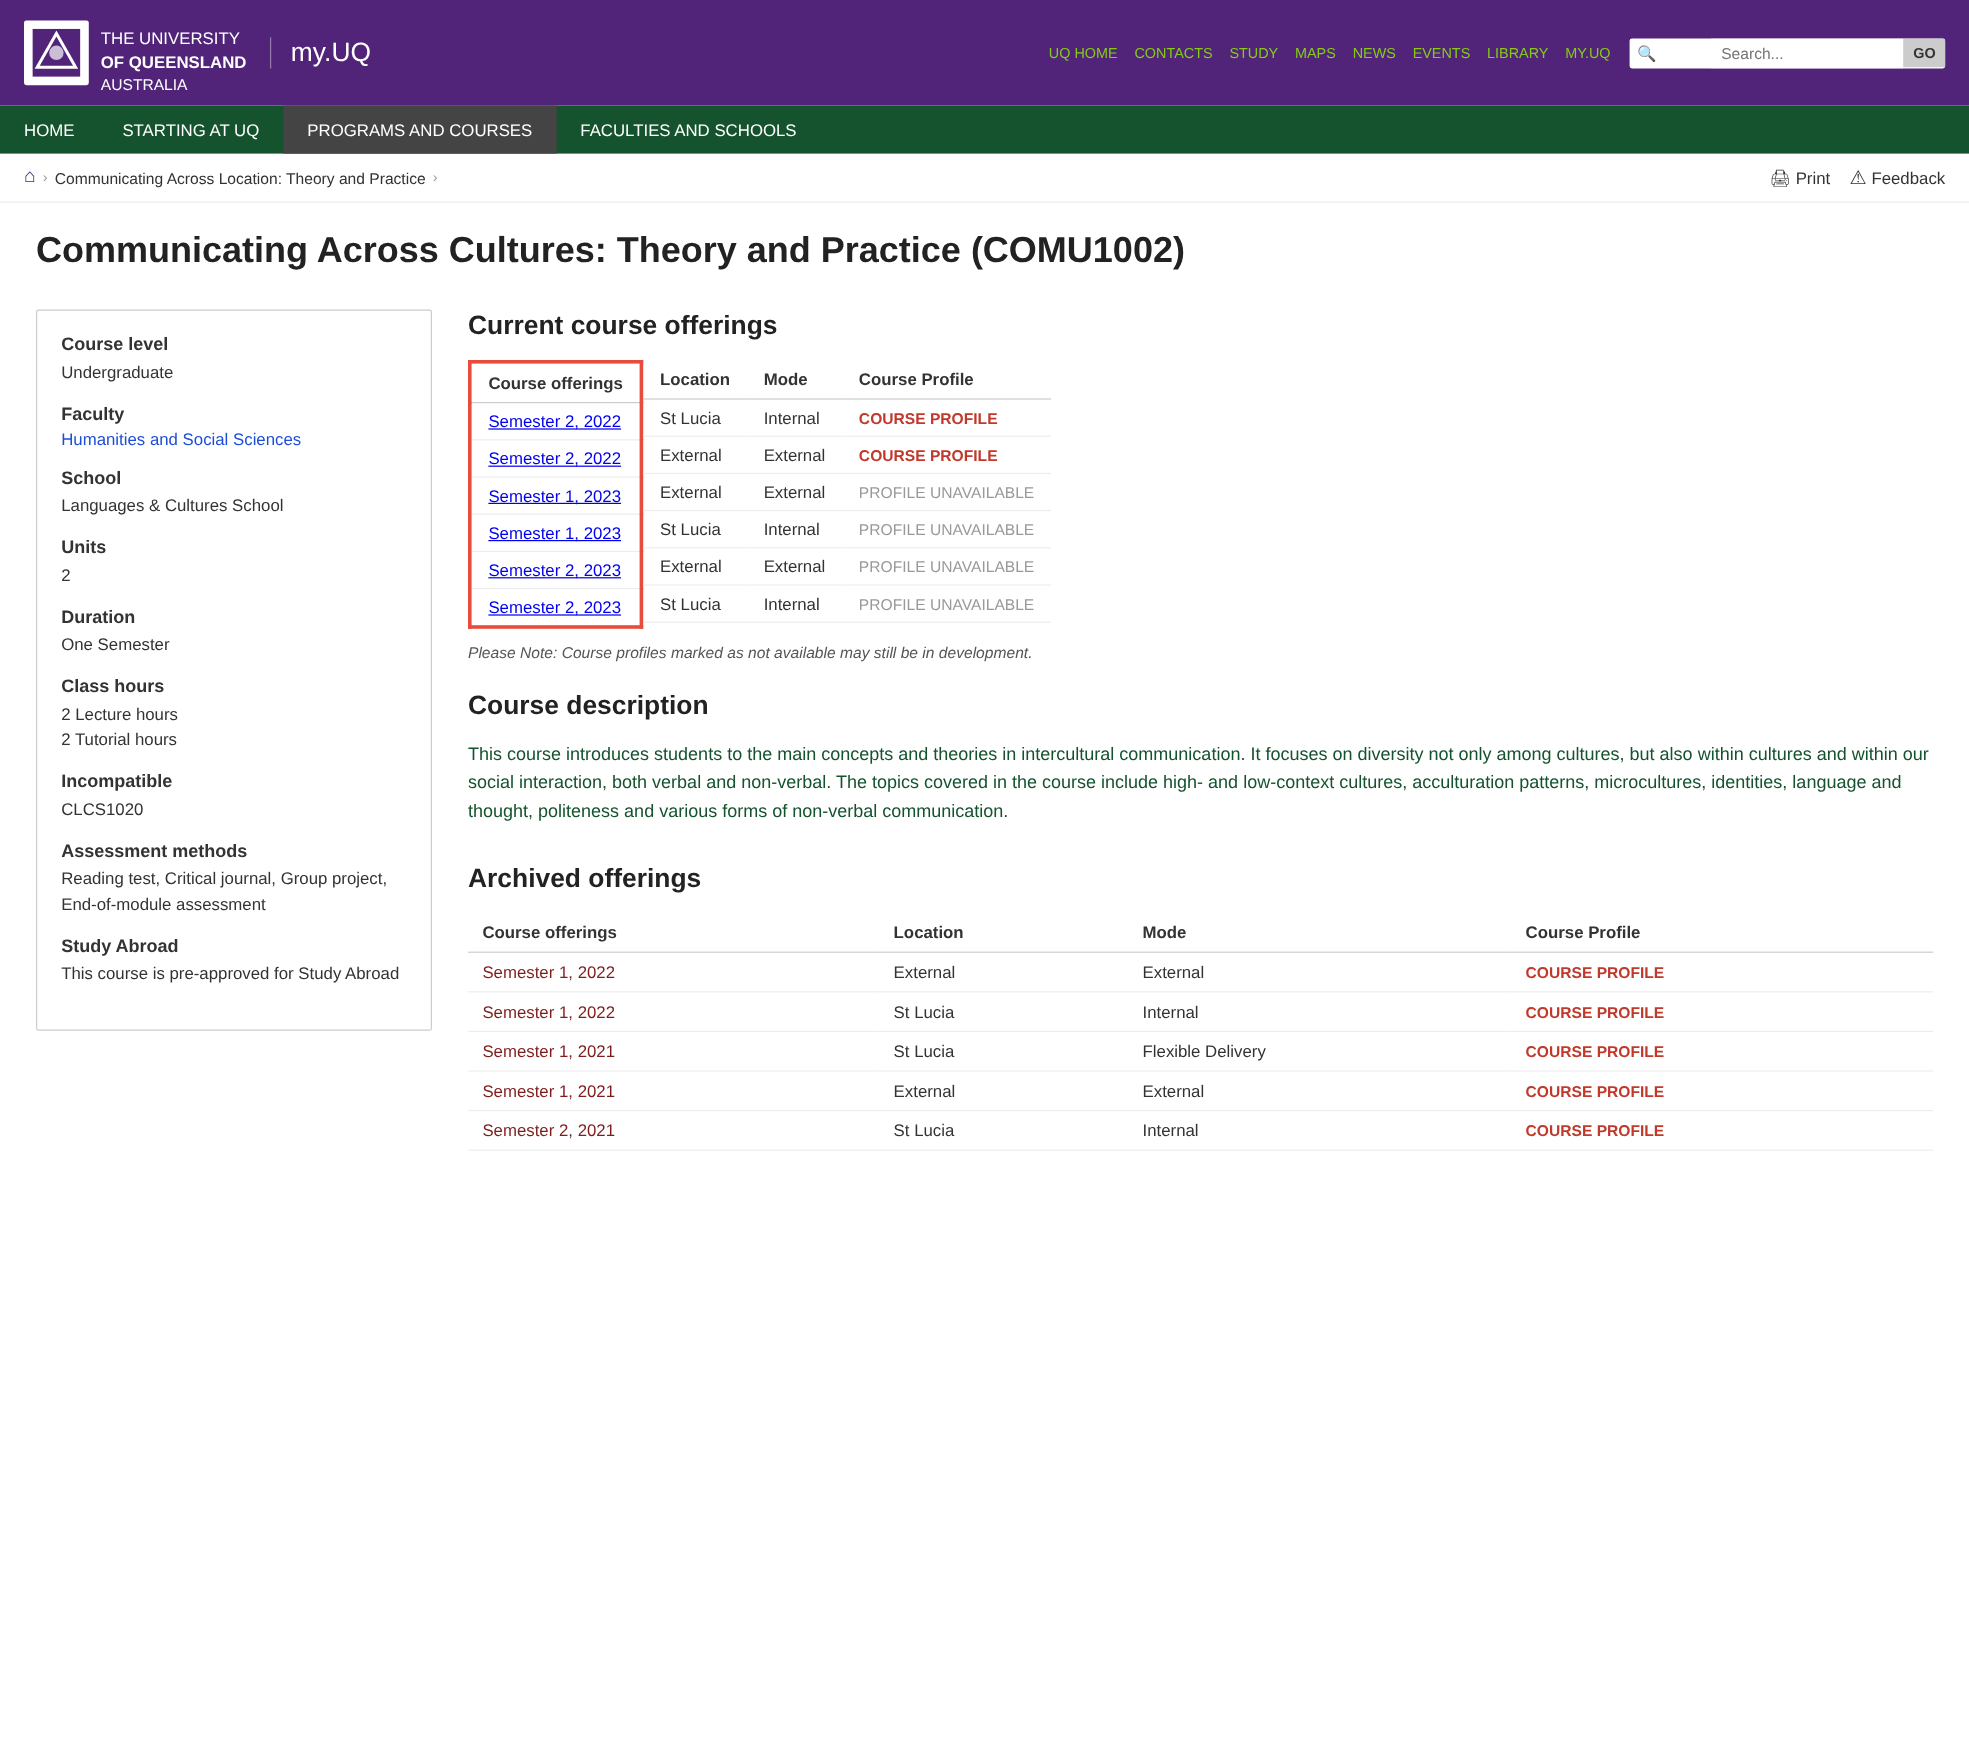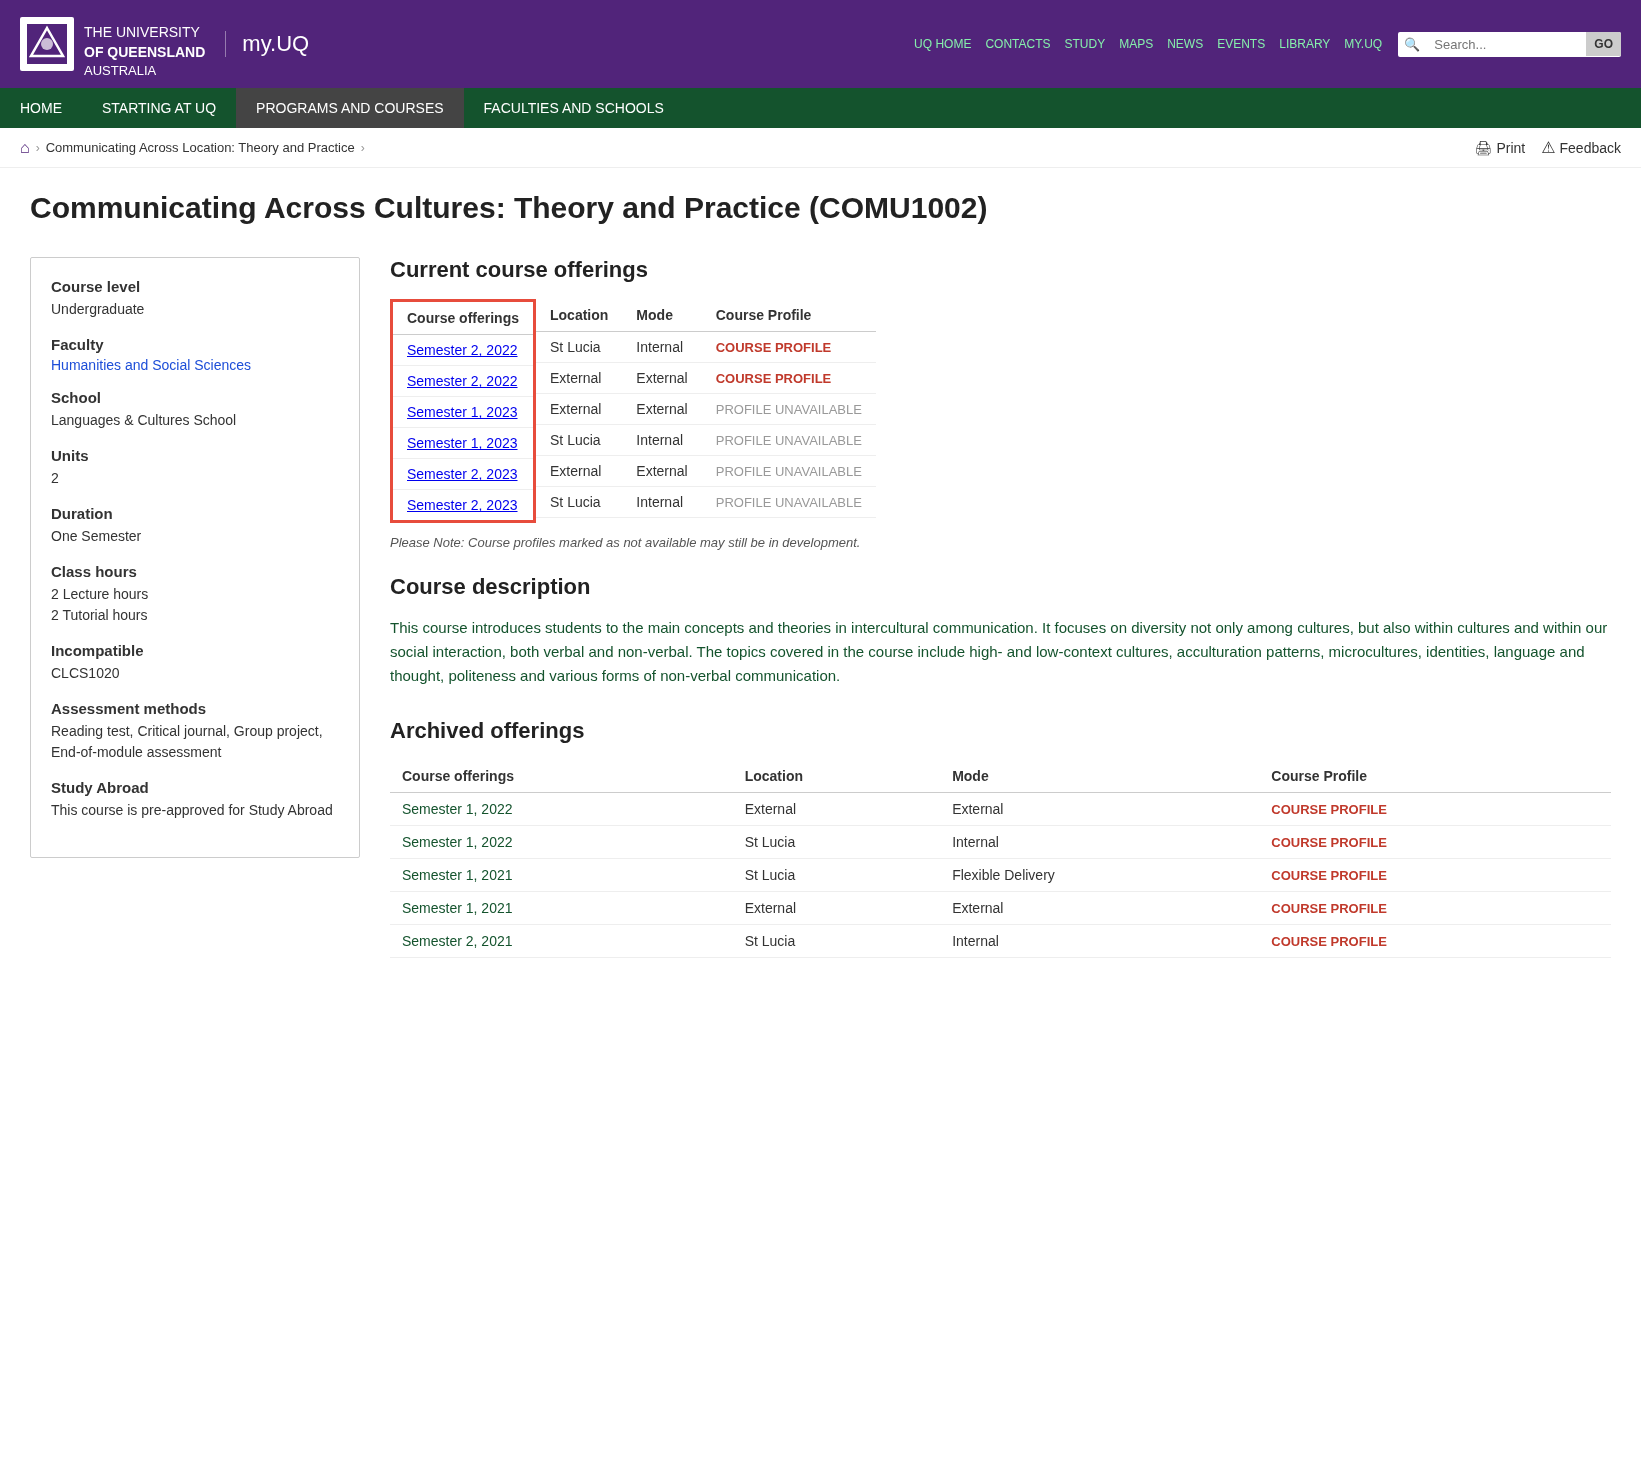--- a/index.html
+++ b/index.html
@@ -23,23 +23,23 @@
       display: flex; align-items: center; justify-content: center;
       font-size: 10px; color: #51247a; font-weight: bold; text-align: center;
       line-height: 1.2;
     }
     .uq-logo-text { font-size: 13px; line-height: 1.4; }
     .uq-logo-text .the { font-size: 14px; margin-top: 15px; }
     .uq-logo-text .university { font-size: 14px; font-weight: bold; font-variant: small-caps; }
     .my-uq-text { font-size: 22px; color: #fff; font-weight: 300; border-left: 1px solid rgba(255,255,255,0.4); padding-left: 16px; }
     .top-bar-right { display: flex; align-items: center; gap: 16px; }
     .top-nav-links { display: flex; gap: 14px; font-size: 12px; }
-    .top-nav-links a { color: #86efac; text-decoration: none; }
+    .top-nav-links a { color: #84cc16; text-decoration: none; }
     .search-bar { display: flex; align-items: center; background: #fff; border-radius: 2px; overflow: hidden; }
-    .search-bar input { border: none; outline: none; padding: 5px 8px; font-size: 13px; color: #ef4444; width: 160px; }
+    .search-bar input { border: none; outline: none; padding: 5px 8px; font-size: 13px; color: #ef4444; width: 160px; margin-left: 40px; }
     .search-bar button { background: #ccc; border: none; padding: 5px 8px; cursor: pointer; font-size: 12px; font-weight: bold; color: #333; }
     .search-icon-span { padding: 5px 6px; color: #999; font-size: 13px; }
 
     
     .main-nav {
       background: #14532d;
       display: flex;
       gap: 0;
     }
     .main-nav a {
@@ -107,21 +107,21 @@
       text-align: left;
       padding: 8px 12px;
       font-weight: bold;
       color: #333;
       border-bottom: 1px solid #ccc;
     }
     .offerings-table td {
       padding: 8px 12px;
       border-bottom: 1px solid #eee;
     }
-    .offerings-table .course-link { color: #14532d; text-decoration: none; }
+    .offerings-table .course-link { color: #7f1d1d; text-decoration: none; }
     .profile-link { color: #c0392b; text-decoration: none; font-weight: bold; font-size: 13px; }
     .profile-unavailable { color: #999; font-size: 13px; }
 
     
     .note { font-size: 13px; color: #555; margin-bottom: 24px; font-style: italic; }
 
     
     .course-description { font-size: 15px; line-height: 1.6; color: #14532d; margin-bottom: 30px; }
 
     

